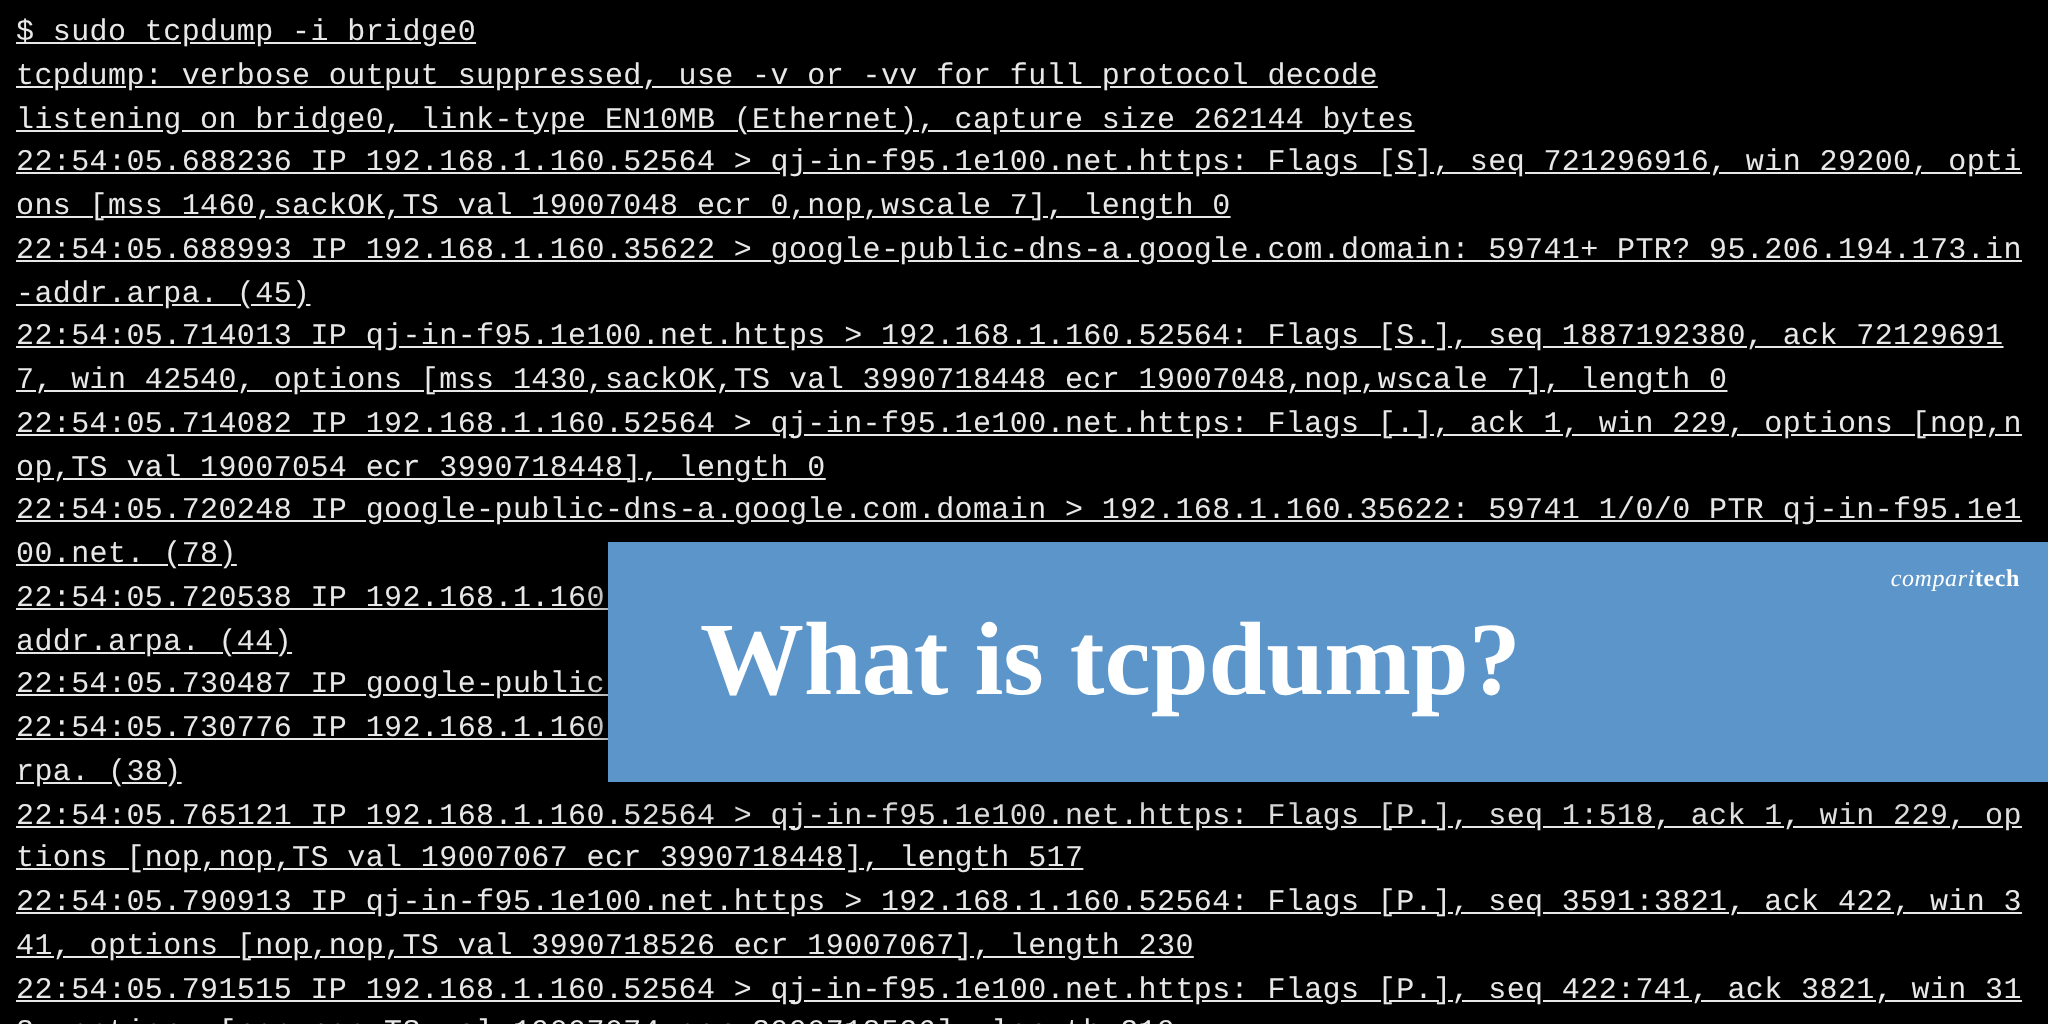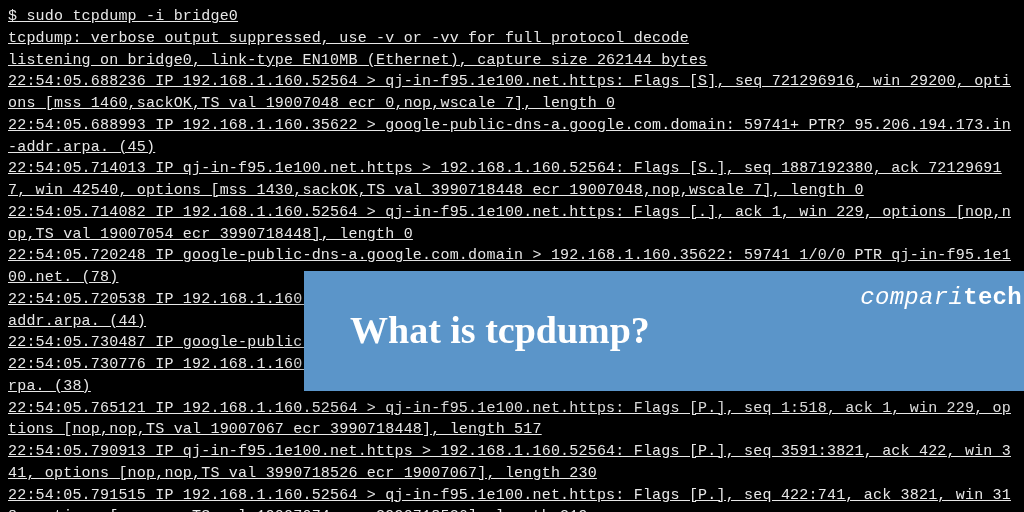--- a/index.html
+++ b/index.html
@@ -32,29 +32,29 @@
     color: #fff;
     display: flex;
     align-items: center;
     padding-left: 46px;
     padding-right: 24px;
     justify-content: space-between;
   }
   .banner-title {
     font-family: Georgia, "Times New Roman", serif;
     font-weight: 700;
-    font-size: 38px;
+    font-size: 52px;
     color: #fff;
   }
   .brand {
     position: absolute;
     top: 10px;
-    right: 2px;
-    font-family: Liberation Mono, monospace;
-    font-size: 24px;
+    right: 14px;
+    font-family: Liberation Serif, serif;
+    font-size: 12px;
     color: #fff;
     letter-spacing: 0.3px;
   }
   .brand .thin { font-weight: 300; font-style: italic; }
   .brand .bold { font-weight: 700; }
 </style>
 </head>
 <body>
 
 <div class="terminal" id="terminal"><div>$ sudo tcpdump -i bridge0</div><div>tcpdump: verbose output suppressed, use -v or -vv for full protocol decode</div><div>listening on bridge0, link-type EN10MB (Ethernet), capture size 262144 bytes</div><div>22:54:05.688236 IP 192.168.1.160.52564 &gt; qj-in-f95.1e100.net.https: Flags [S], seq 721296916, win 29200, options [mss 1460,sackOK,TS val 19007048 ecr 0,nop,wscale 7], length 0</div><div>22:54:05.688993 IP 192.168.1.160.35622 &gt; google-public-dns-a.google.com.domain: 59741+ PTR? 95.206.194.173.in-addr.arpa. (45)</div><div>22:54:05.714013 IP qj-in-f95.1e100.net.https &gt; 192.168.1.160.52564: Flags [S.], seq 1887192380, ack 721296917, win 42540, options [mss 1430,sackOK,TS val 3990718448 ecr 19007048,nop,wscale 7], length 0</div><div>22:54:05.714082 IP 192.168.1.160.52564 &gt; qj-in-f95.1e100.net.https: Flags [.], ack 1, win 229, options [nop,nop,TS val 19007054 ecr 3990718448], length 0</div><div>22:54:05.720248 IP google-public-dns-a.google.com.domain &gt; 192.168.1.160.35622: 59741 1/0/0 PTR qj-in-f95.1e100.net. (78)</div><div>22:54:05.720538 IP 192.168.1.160.56007 &gt; google-public-dns-a.google.com.domain: 10609+ PTR? 160.1.168.192.in-addr.arpa. (44)</div><div>22:54:05.730487 IP google-public-dns-a.google.com.domain &gt; 192.168.1.160.56007: 10609 NXDomain 0/0/0 (44)</div><div>22:54:05.730776 IP 192.168.1.160.43211 &gt; google-public-dns-a.google.com.domain: 41871+ PTR? 8.8.8.8.in-addr.arpa. (38)</div><div>22:54:05.765121 IP 192.168.1.160.52564 &gt; qj-in-f95.1e100.net.https: Flags [P.], seq 1:518, ack 1, win 229, options [nop,nop,TS val 19007067 ecr 3990718448], length 517</div><div>22:54:05.790913 IP qj-in-f95.1e100.net.https &gt; 192.168.1.160.52564: Flags [P.], seq 3591:3821, ack 422, win 341, options [nop,nop,TS val 3990718526 ecr 19007067], length 230</div><div>22:54:05.791515 IP 192.168.1.160.52564 &gt; qj-in-f95.1e100.net.https: Flags [P.], seq 422:741, ack 3821, win 318, options [nop,nop,TS val 19007074 ecr 3990718526], length 319</div></div>

